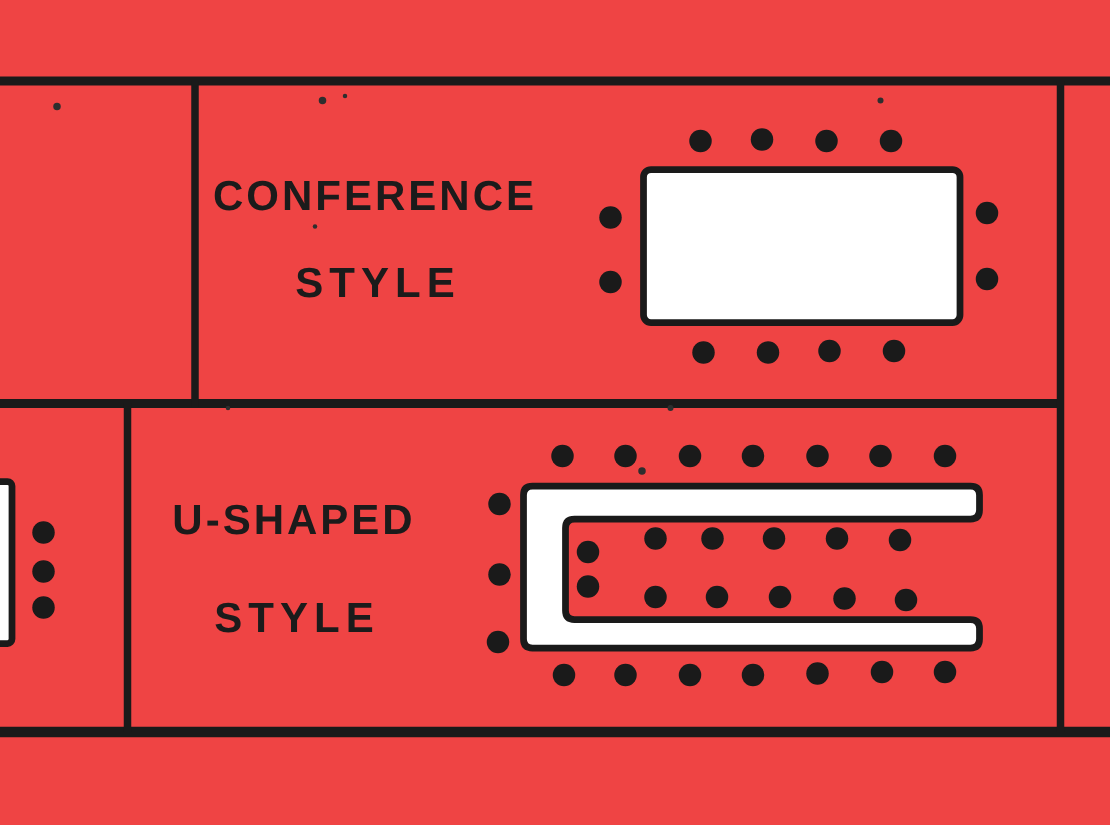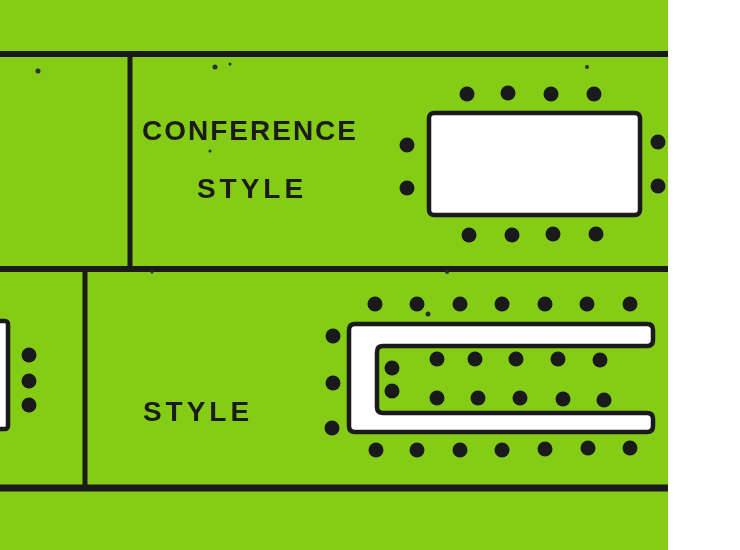--- a/index.html
+++ b/index.html
@@ -2,23 +2,23 @@
 <html><head>
 <meta charset="utf-8">
 <style>
   html, body {
     margin: 0;
     padding: 0;
     background: #ffffff;
   }
   .page {
     position: relative;
-    width: 668px;
+    width: 740px;
     height: 550px;
-    background: #84cc16;
+    background: #ef4444;
     overflow: hidden;
     font-family: "Liberation Sans", sans-serif;
   }
   .plan {
     position: absolute;
     left: 0;
     top: 0;
   }
   .label {
     position: absolute;
@@ -65,20 +65,21 @@
              L 647 413 Q 653 413 653 419
              L 653 426 Q 653 432 647 432
              L 355 432 Q 349 432 349 426
              L 349 330 Q 349 324 355 324 Z" fill="#ffffff" stroke="#1a1a1a" stroke-width="4.5" stroke-linejoin="round"></path>
 
     <rect x="-30" y="321" width="38" height="108" rx="3" fill="#ffffff" stroke="#1a1a1a" stroke-width="4.5"></rect>
   </svg>
 
   <div class="label lbl-conf1">CONFERENCE</div>
   <div class="label lbl-conf2">STYLE</div>
+  <div class="label lbl-u1">U-SHAPED</div>
   <div class="label lbl-u2">STYLE</div>
 
   <div class="dots-layer">
       <div class="dot" style="width: 15px; height: 15px; left: 467px; top: 94px; background: rgb(26, 26, 26);"></div>
       <div class="dot" style="width: 15px; height: 15px; left: 508px; top: 93px; background: rgb(26, 26, 26);"></div>
       <div class="dot" style="width: 15px; height: 15px; left: 551px; top: 94px; background: rgb(26, 26, 26);"></div>
       <div class="dot" style="width: 15px; height: 15px; left: 594px; top: 94px; background: rgb(26, 26, 26);"></div>
       <div class="dot" style="width: 15px; height: 15px; left: 407px; top: 145px; background: rgb(26, 26, 26);"></div>
       <div class="dot" style="width: 15px; height: 15px; left: 407px; top: 188px; background: rgb(26, 26, 26);"></div>
       <div class="dot" style="width: 15px; height: 15px; left: 658px; top: 142px; background: rgb(26, 26, 26);"></div>

